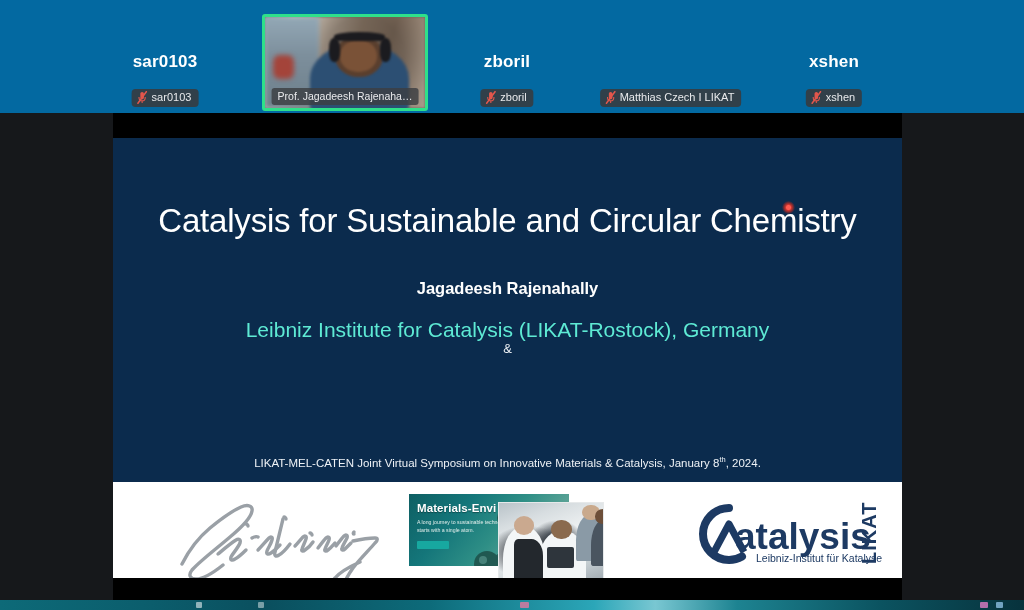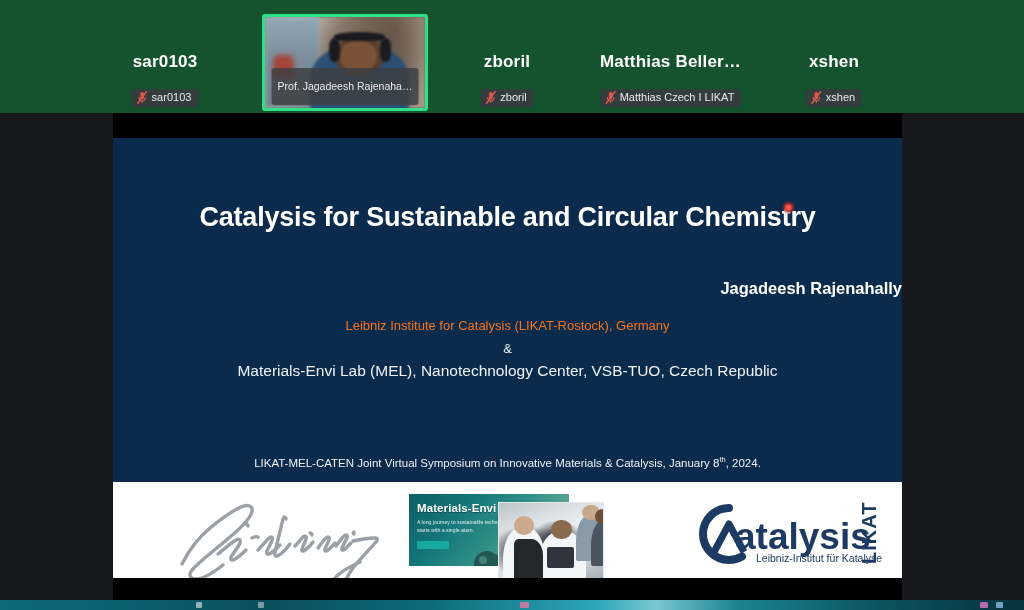--- a/index.html
+++ b/index.html
@@ -10,21 +10,21 @@
   }
 
   #app {
     position:relative; width:1024px; height:610px;
     background:#16181b;
   }
 
   
   #filmstrip {
     position:absolute; left:0; top:0; width:1024px; height:113px;
-    background:#14532d;
+    background:#0369a1;
   }
   .ptile {
     position:absolute; top:0; height:113px;
   }
   .ptile .pname-big {
     position:absolute; left:0; width:100%;
     top:52px; text-align:center;
     color:#ffffff; font-size:17px; font-weight:bold;
     letter-spacing:.2px; white-space:nowrap;
     overflow:hidden; text-overflow:ellipsis;
@@ -85,50 +85,50 @@
     background:#1b1b1f; border-radius:40%; filter:blur(.8px);
   }
   .vhs.l { left:40%; }
   .vhs.r { left:72%; }
   .vhband {
     position:absolute; left:43%; top:17%; width:32%; height:9%;
     background:#1b1b1f; border-radius:50% 50% 0 0; filter:blur(.9px);
   }
   #video-tile .namechip {
     bottom:3px; background:rgba(60,62,66,.82);
-    border-radius:3px; padding:12px 6px;
+    border-radius:3px; padding:2px 6px;
   }
   #video-tile .chiplabel { font-size:10.5px; color:#e9eaec; }
 
   
   #stage {
     position:absolute; left:113px; top:113px; width:789px; height:478px;
     background:#000000; overflow:hidden;
   }
   #slide {
     position:absolute; left:0; top:25px; width:789px; height:453px;
     background:#0b2b4d;
   }
   #slide-body {
     position:absolute; left:0; top:0; width:789px; height:344px;
   }
 
   .s-title {
     position:absolute; left:0; top:64px; width:100%;
     text-align:center; color:#ffffff;
-    font-size:27px; font-weight:bold; letter-spacing:-.2px;
+    font-size:33px; font-weight:normal; letter-spacing:-.2px;
   }
   .s-author {
     position:absolute; left:0; top:141px; width:100%;
-    text-align:right; color:#ffffff;
+    text-align:center; color:#ffffff;
     font-size:16.5px; font-weight:bold;
   }
   .s-aff1 {
     position:absolute; left:0; top:180px; width:100%;
-    text-align:center; color:#f97316; font-size:13px;
+    text-align:center; color:#5eead4; font-size:21px;
   }
   .s-amp {
     position:absolute; left:0; top:203px; width:100%;
     text-align:center; color:#eef2f6; font-size:13px;
   }
   .s-aff2 {
     position:absolute; left:0; top:224px; width:100%;
     text-align:center; color:#eef2f6; font-size:15.5px;
   }
   .s-email {
@@ -261,21 +261,20 @@
           <path d="M5.5 1.1c-1 0-1.8.8-1.8 1.8v3.6c0 1 .8 1.8 1.8 1.8s1.8-.8 1.8-1.8V2.9c0-1-.8-1.8-1.8-1.8z" fill="#e2564c"></path>
           <path d="M2.4 6.1v.6a3.1 3.1 0 0 0 6.2 0v-.6" stroke="#e2564c" stroke-width="1.1" fill="none"></path>
           <path d="M5.5 9.8v2.1" stroke="#e2564c" stroke-width="1.1"></path>
           <path d="M1.3 12.3 9.7.7" stroke="#e2564c" stroke-width="1.5" stroke-linecap="round"></path>
         </svg>
         <span class="chiplabel">zboril</span>
       </div>
     </div>
 
     <div class="ptile" style="left:568px;width:205px;">
-      <div class="pname-big">Matthias  Beller…</div>
       <div class="namechip">
         <svg class="micmute" viewBox="0 0 11 13">
           <path d="M5.5 1.1c-1 0-1.8.8-1.8 1.8v3.6c0 1 .8 1.8 1.8 1.8s1.8-.8 1.8-1.8V2.9c0-1-.8-1.8-1.8-1.8z" fill="#e2564c"></path>
           <path d="M2.4 6.1v.6a3.1 3.1 0 0 0 6.2 0v-.6" stroke="#e2564c" stroke-width="1.1" fill="none"></path>
           <path d="M5.5 9.8v2.1" stroke="#e2564c" stroke-width="1.1"></path>
           <path d="M1.3 12.3 9.7.7" stroke="#e2564c" stroke-width="1.5" stroke-linecap="round"></path>
         </svg>
         <span class="chiplabel">Matthias Czech I LIKAT</span>
       </div>
     </div>
@@ -295,21 +294,20 @@
   </div>
 
   <div id="stage">
     <div id="slide">
 
       <div id="slide-body">
         <div class="s-title">Catalysis for Sustainable and Circular Chemistry</div>
         <div class="s-author">Jagadeesh Rajenahally</div>
         <div class="s-aff1">Leibniz Institute for Catalysis (LIKAT-Rostock), Germany</div>
         <div class="s-amp">&amp;</div>
-        <div class="s-aff2">Materials-Envi Lab (MEL), Nanotechnology Center, VSB-TUO,  Czech Republic</div>
 
         <div class="s-event"><span>LIKAT-MEL-CATEN Joint Virtual Symposium on Innovative Materials &amp; Catalysis, January 8</span><sup>th</sup><span>, 2024.</span></div>
 
         <div id="laser-dot"></div>
       </div>
 
       <div id="logo-band">
 
         <svg id="leibniz-logo" viewBox="0 0 250 100">
           <g fill="none" stroke="#9aa0a6" stroke-width="3.4" stroke-linecap="round" stroke-linejoin="round">

